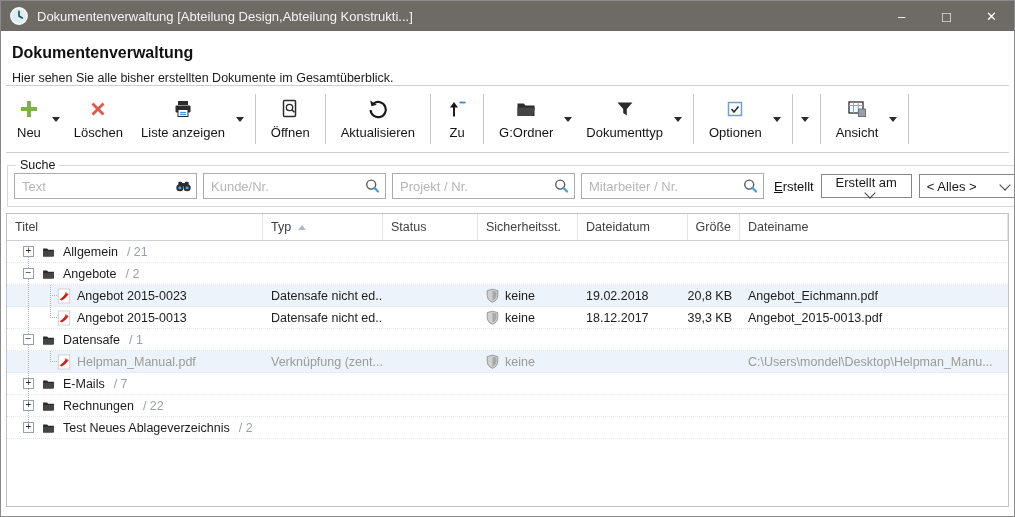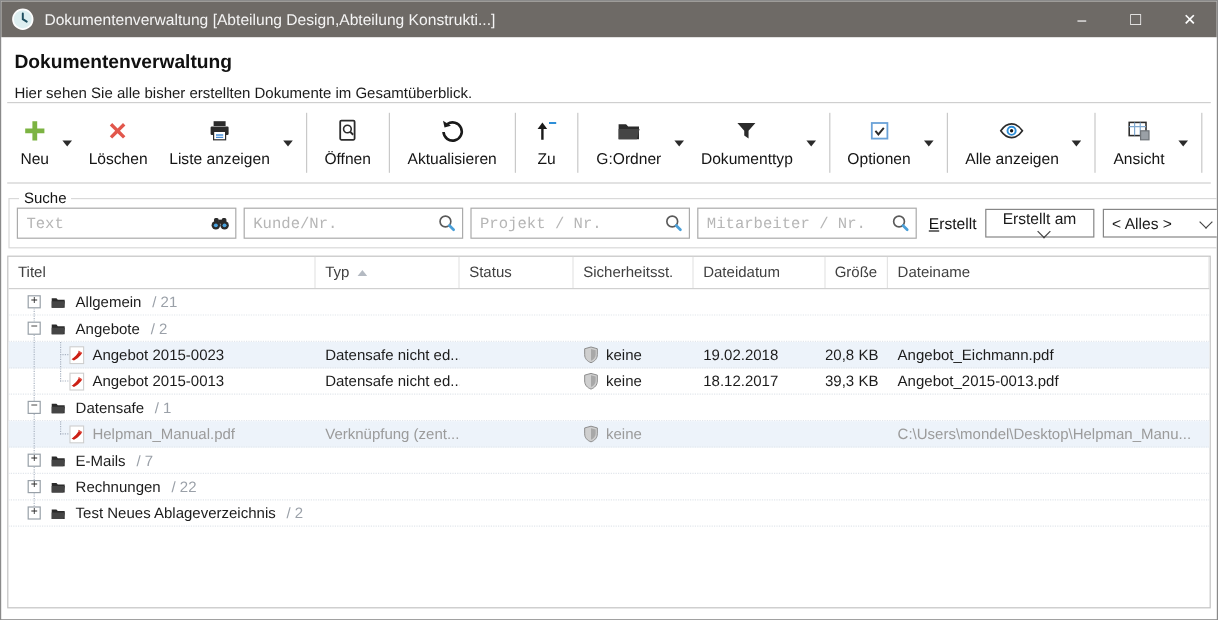--- a/index.html
+++ b/index.html
@@ -24,21 +24,21 @@
   .tb-icon svg{width:22px;height:22px;display:block;}
   .tb-label{font-size:13px;color:#141414;white-space:nowrap;}
   .tb-caret{align-self:center;margin:0 3px 0 0;padding:4px 2px;}
   .tb-caret i{display:block;width:0;height:0;border-left:4px solid transparent;border-right:4px solid transparent;border-top:5px solid #2b2b2b;}
   .tb-sep{width:1px;background:#c9c9c9;margin:5px 6px;}
   
   .search-box{margin:5px 1px 6px;border:1px solid #d9d9d9;padding:1px 6px 7px 6px;}
   .search-box legend{font-size:12.5px;color:#141414;padding:0 4px;margin-left:2px;}
   .search-row{display:flex;align-items:center;gap:6px;}
   .search-field{position:relative;width:183px;height:26px;box-sizing:border-box;border:1px solid #ababab;background:#fff;display:flex;align-items:center;}
-  .search-field input{border:none;outline:none;flex:1;min-width:0;font-family:Liberation Mono, monospace;font-size:13px;padding:0 24px 0 7px;color:#701a75;background:transparent;}
+  .search-field input{border:none;outline:none;flex:1;min-width:0;font-family:Liberation Sans, sans-serif;font-size:13px;padding:0 24px 0 7px;color:#701a75;background:transparent;}
   .search-field input::placeholder{color:#b6b6b6;}
   .sf-icon{position:absolute;right:3px;top:3px;width:19px;height:19px;}
   .sf-icon svg{width:19px;height:19px;display:block;}
   .erstellt-group{display:flex;align-items:center;gap:7px;margin-left:4px;}
   .erstellt-label{font-size:13px;color:#111;white-space:nowrap;}
   .combo{height:24px;box-sizing:border-box;border:1px solid #868686;background:#fff;display:flex;align-items:center;justify-content:space-between;padding:0 7px;font-size:13px;color:#1a1a1a;cursor:default;}
   .combo .chev{width:7px;height:7px;border-right:1.4px solid #444;border-bottom:1.4px solid #444;transform:rotate(45deg);margin:-3px 1px 0 8px;flex:0 0 auto;}
   .combo-field{width:91px;flex-direction:column;}
   .combo-range{width:99px;}
   
@@ -192,30 +192,20 @@
               <rect x="4.5" y="4.5" width="13" height="13" fill="#fff" stroke="#6aa2d8" stroke-width="1.5"></rect>
               <path d="M7.5 11l2.5 3 4.5-5.5" fill="none" stroke="#2b2b2b" stroke-width="1.6"></path>
             </svg>
           </span>
           <span class="tb-label">Optionen</span>
         </div>
         <span class="tb-caret">
           <i></i>
         </span>
         <div class="tb-sep"></div>
-        <div class="tb-btn">
-          <span class="tb-icon">
-            <svg viewBox="0 0 22 22">
-              <path d="M2 11c2.6-3.8 5.6-5.7 9-5.7s6.4 1.9 9 5.7c-2.6 3.8-5.6 5.7-9 5.7S4.6 14.8 2 11z" fill="none" stroke="#2b2b2b" stroke-width="1.4"></path>
-              <circle cx="11" cy="11" r="3.4" fill="none" stroke="#2e8fd8" stroke-width="1.6"></circle>
-              <circle cx="11" cy="11" r="1.4" fill="#1a1a1a"></circle>
-            </svg>
-          </span>
-          <span class="tb-label">Alle anzeigen</span>
-        </div>
         <span class="tb-caret">
           <i></i>
         </span>
         <div class="tb-sep"></div>
         <div class="tb-btn">
           <span class="tb-icon">
             <svg viewBox="0 0 22 22">
               <rect x="3" y="4" width="14" height="11" fill="#fff" stroke="#2b2b2b" stroke-width="1.3"></rect>
               <path d="M3 7.5h14M7.5 4v11M12.2 4v11" stroke="#7fa8d0" stroke-width="1"></path>
               <rect x="12.5" y="11" width="7" height="7.5" fill="#9aa0a6" stroke="#6f7378" stroke-width="1"></rect>

